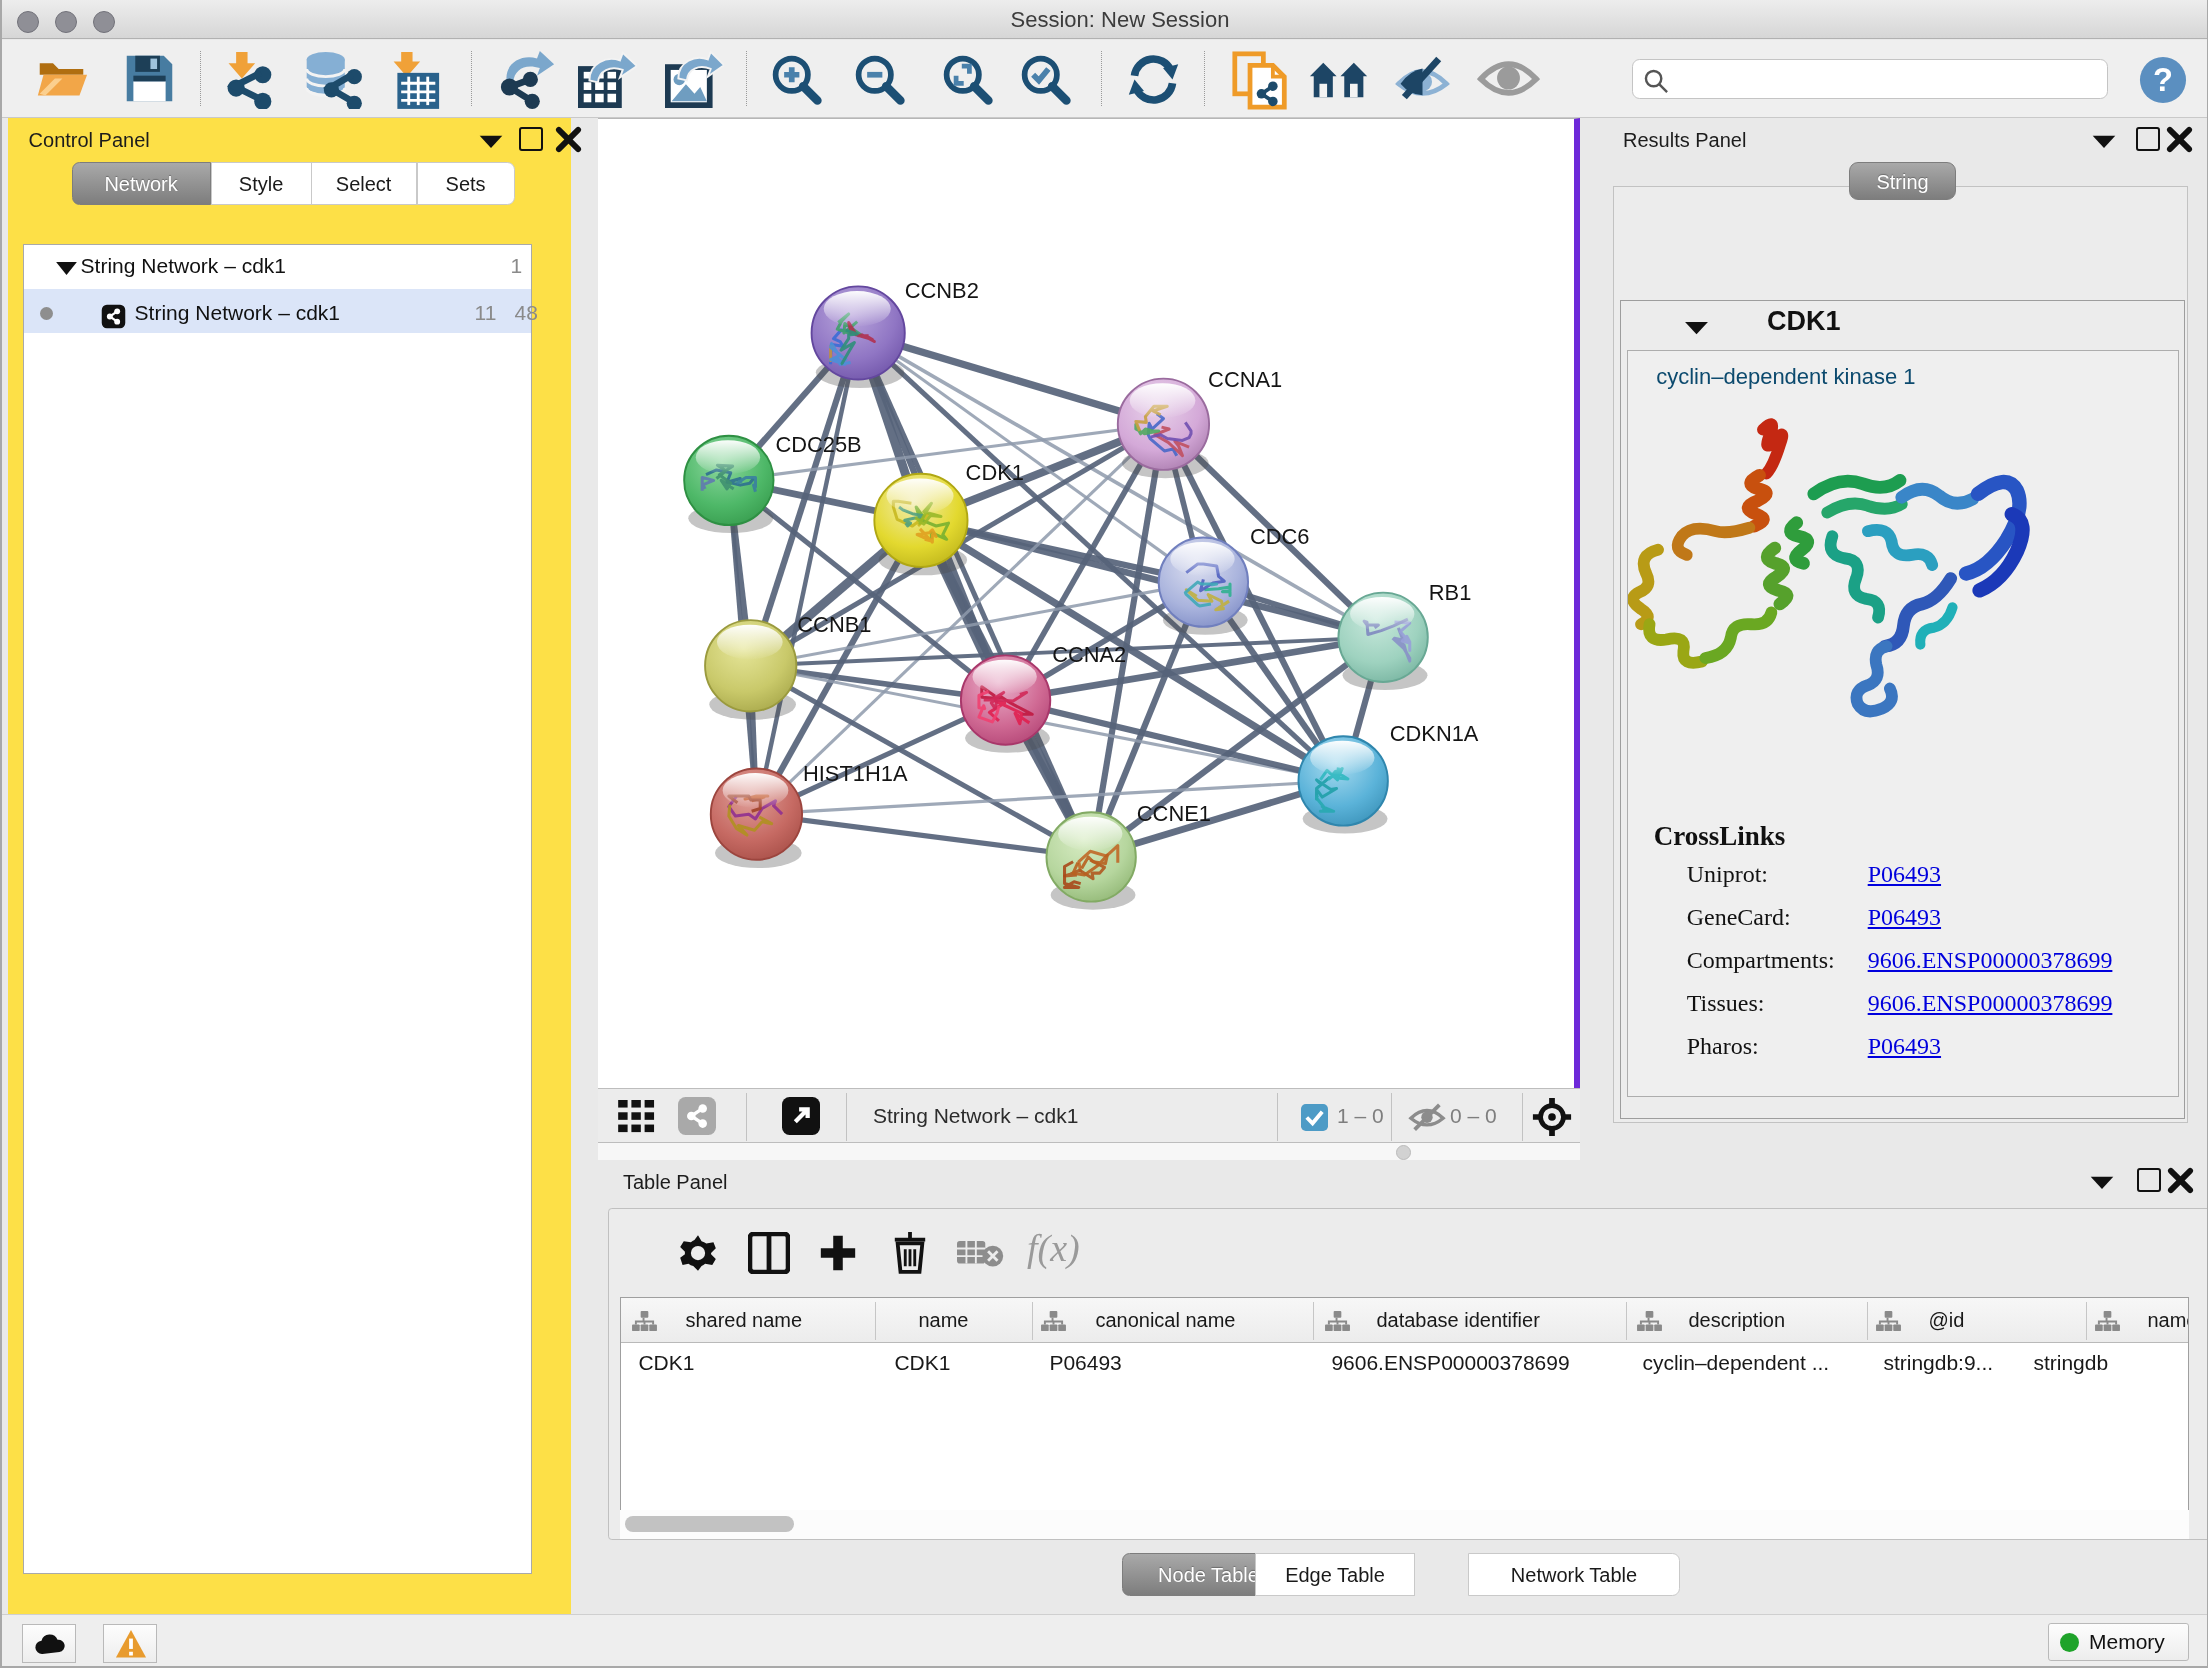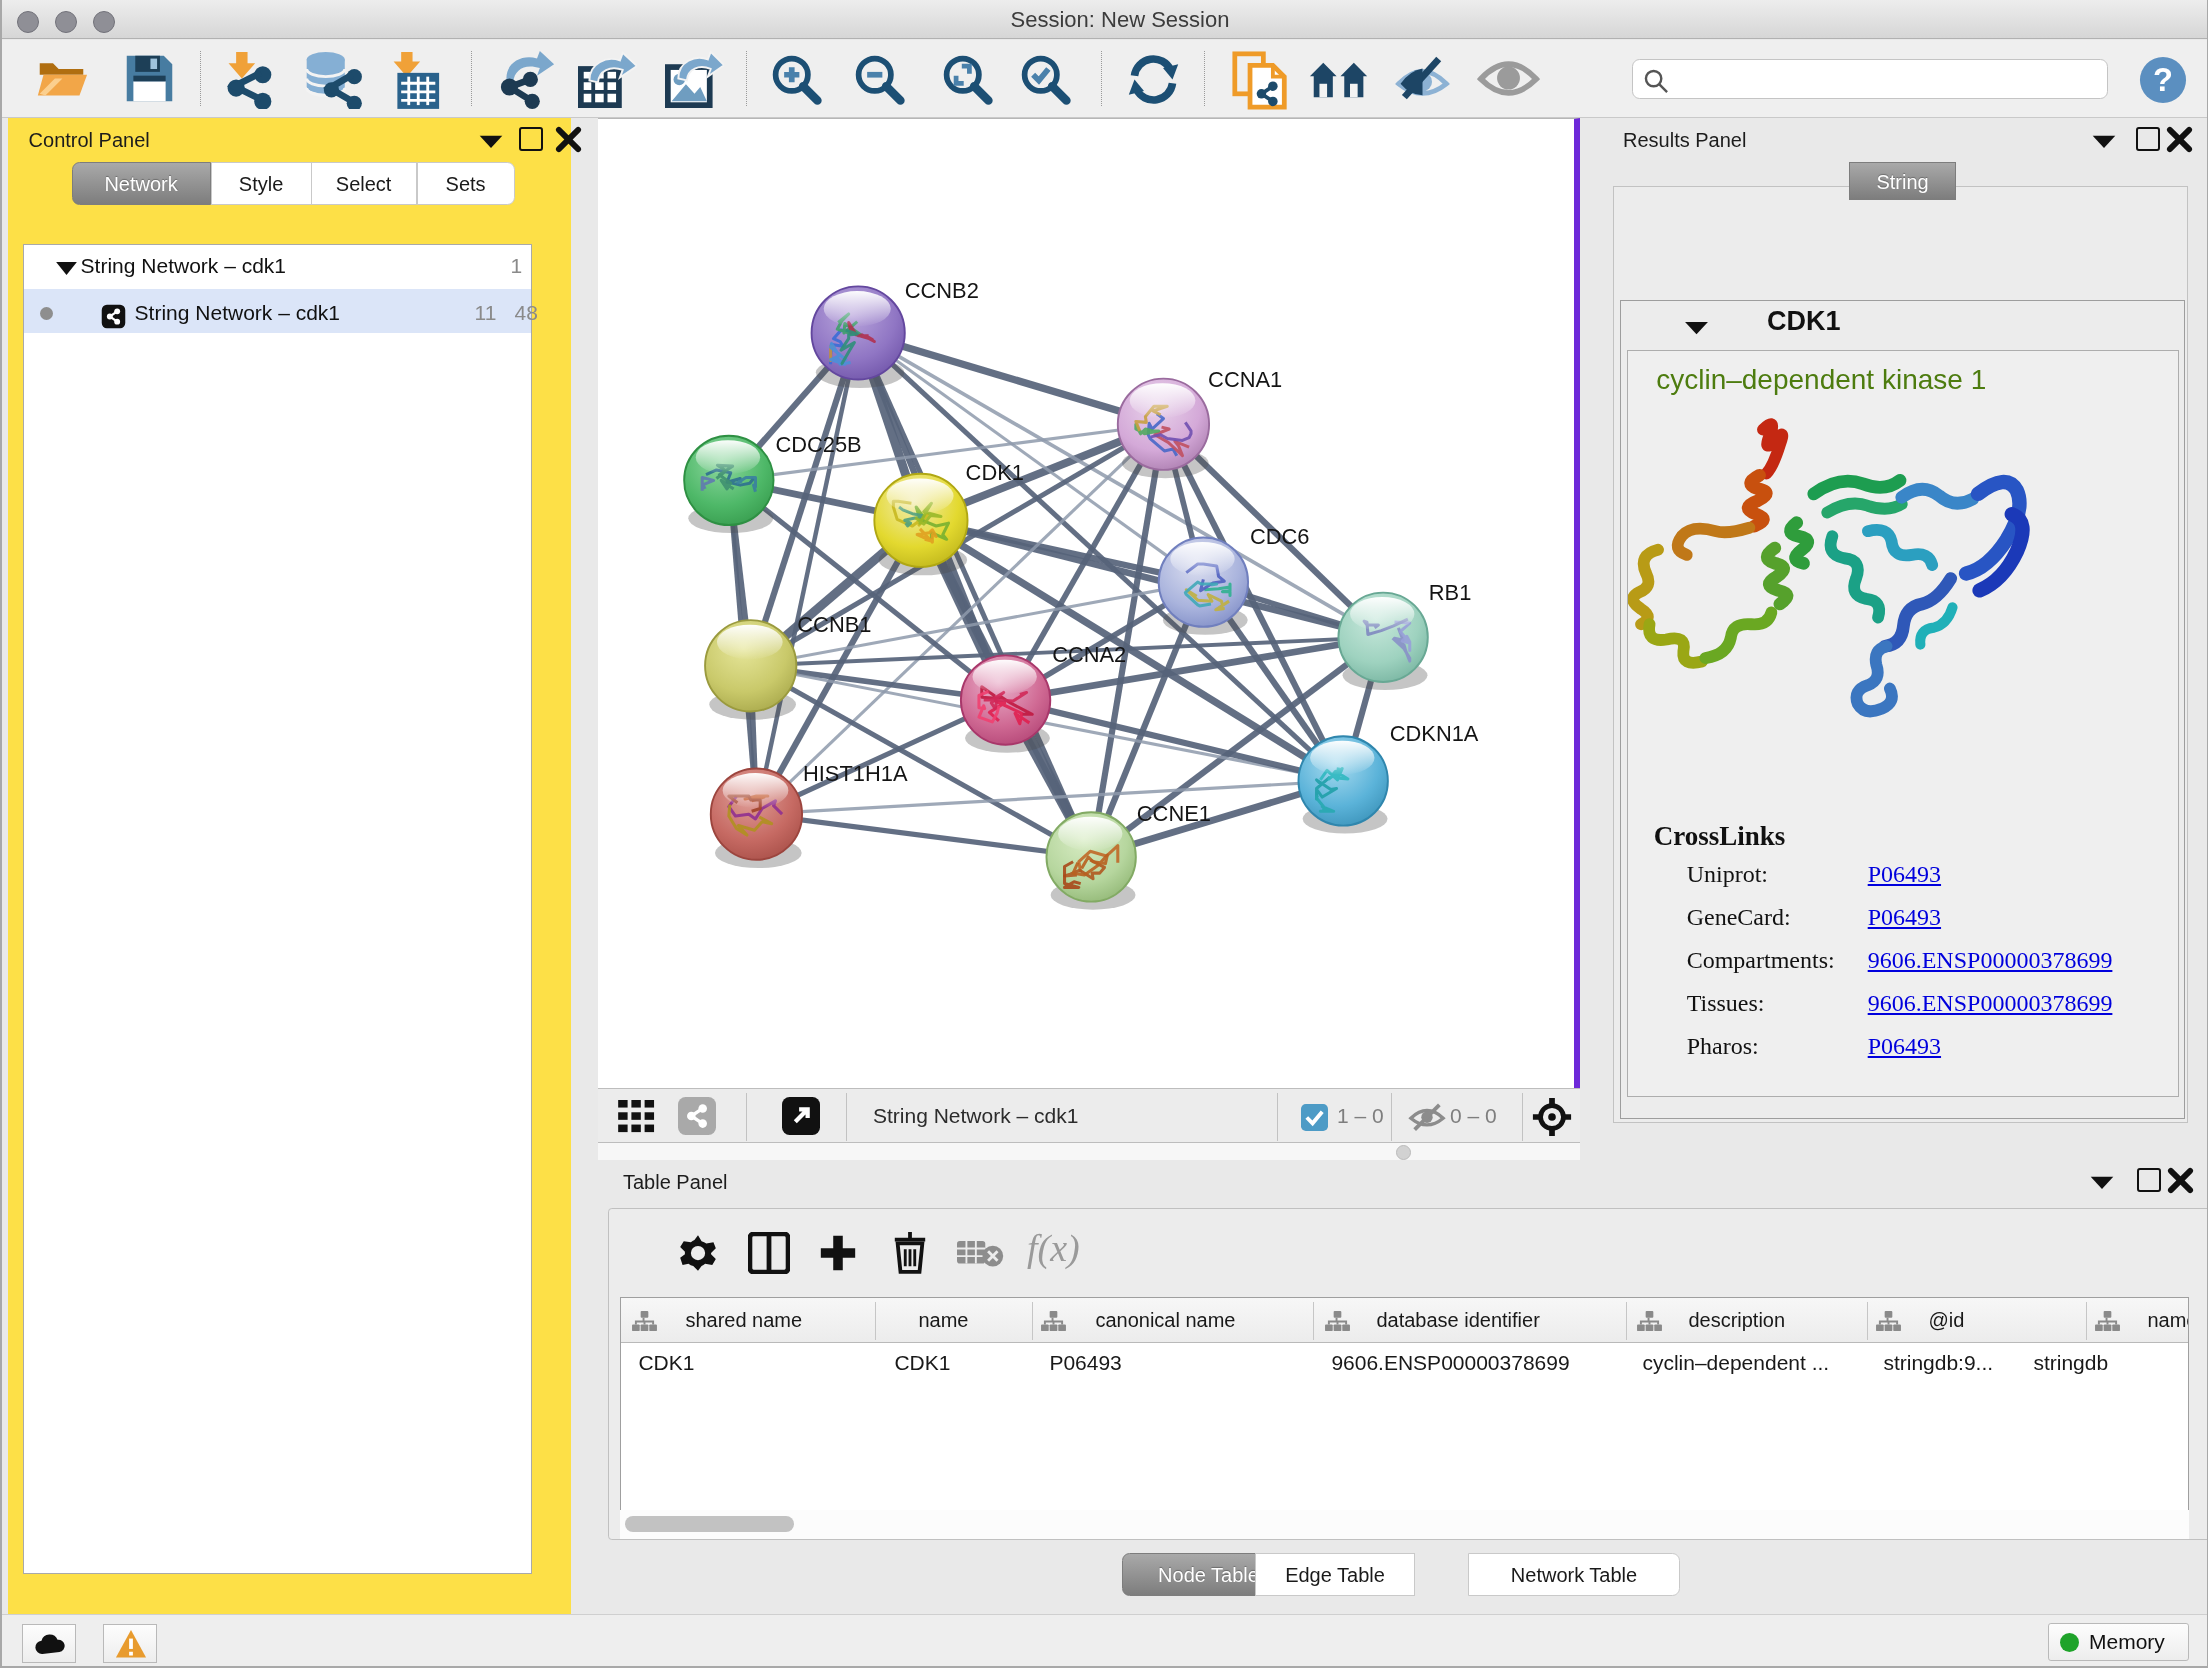--- a/index.html
+++ b/index.html
@@ -546,30 +546,30 @@
     <div class="abs dockhead" style="left:40px;top:11.4px">Results Panel</div>
     <svg class="abs" style="left:505px;top:14.3px" width="32" height="19" viewBox="0 0 34 20">
         <path d="M5 4 L29 4 L17 17 Z" fill="#111"></path>
       </svg>
     <div class="abs" style="left:553px;top:8.6px;width:24px;height:24px;border:2.9px solid #111;border-radius:2.9px"></div>
     <svg class="abs" style="left:583px;top:7.6px" width="27" height="27" viewBox="0 0 28 28">
         <path d="M4 4 L24 24 M24 4 L4 24" stroke="#111" stroke-width="6" stroke-linecap="round"></path>
       </svg>
 
     <div class="abs" style="left:30px;top:68px;width:575px;height:937px;border:1.9px solid #c2c2c2;background:#ececec"></div>
-    <div class="abs tab tabsel" style="left:266px;top:44px;width:107px;height:38px;line-height:38px;border-radius:0">String</div>
+    <div class="abs tab tabsel" style="left:266px;top:44px;width:107px;height:38px;line-height:38px;border-radius:9px">String</div>
 
 
     <div class="abs" style="left:37px;top:182px;width:565px;height:819px;border:1.9px solid #9d9d9d;background:#ececec">
       <svg class="abs" style="left:63px;top:20px" width="25" height="14.3" viewBox="0 0 26 15">
           <path d="M1 1 L25 1 L13 14 Z" fill="#111"></path>
         </svg>
       <div class="abs" style="left:146px;top:4.8px;font-size:27px;font-weight:bold;color:#111">CDK1</div>
       <div class="abs" style="left:5.7px;top:49px;width:552px;height:747px;border:1px solid #adadad;background:#efefef;overflow:hidden">
-        <div class="abs" style="left:28.5px;top:13.3px;font-size:28px;color:#4d7c0f">cyclin–dependent kinase 1</div>
+        <div class="abs" style="left:28.5px;top:13.3px;font-size:22px;color:#0c4a6e">cyclin–dependent kinase 1</div>
 
         <svg class="abs" style="left:-13.3px;top:57px" width="457" height="314" viewBox="0 0 540 360">
           <g fill="none" stroke-linecap="round">
             <path d="M176 20 q14 -14 10 2 q-12 26 4 12 q14 -18 6 4 q-8 26 -16 34" stroke="#c42812" stroke-width="14"></path>
             <path d="M172 74 q-20 10 -2 16 q20 4 0 14 q-22 8 -2 16 q18 6 -2 14" stroke="#c8500e" stroke-width="15"></path>
             <path d="M160 136 q-26 8 -40 4 q-28 -8 -40 6 q-12 16 6 22" stroke="#c07818" stroke-width="14"></path>
             <path d="M52 162 q-24 6 -14 28 q8 16 -8 22 q-16 8 2 20 q16 10 0 18" stroke="#b89b16" stroke-width="14"></path>
             <path d="M42 250 q-4 22 20 18 q24 -6 20 14 q-2 18 22 12" stroke="#9aa714" stroke-width="14"></path>
             <path d="M108 290 q26 -4 30 -24 q2 -18 24 -16 q20 2 24 -14" stroke="#6aa822" stroke-width="14"></path>
             <path d="M190 160 q-18 12 0 18 q20 4 2 16 q-18 10 2 16 q20 4 2 16" stroke="#56a12c" stroke-width="15"></path>

